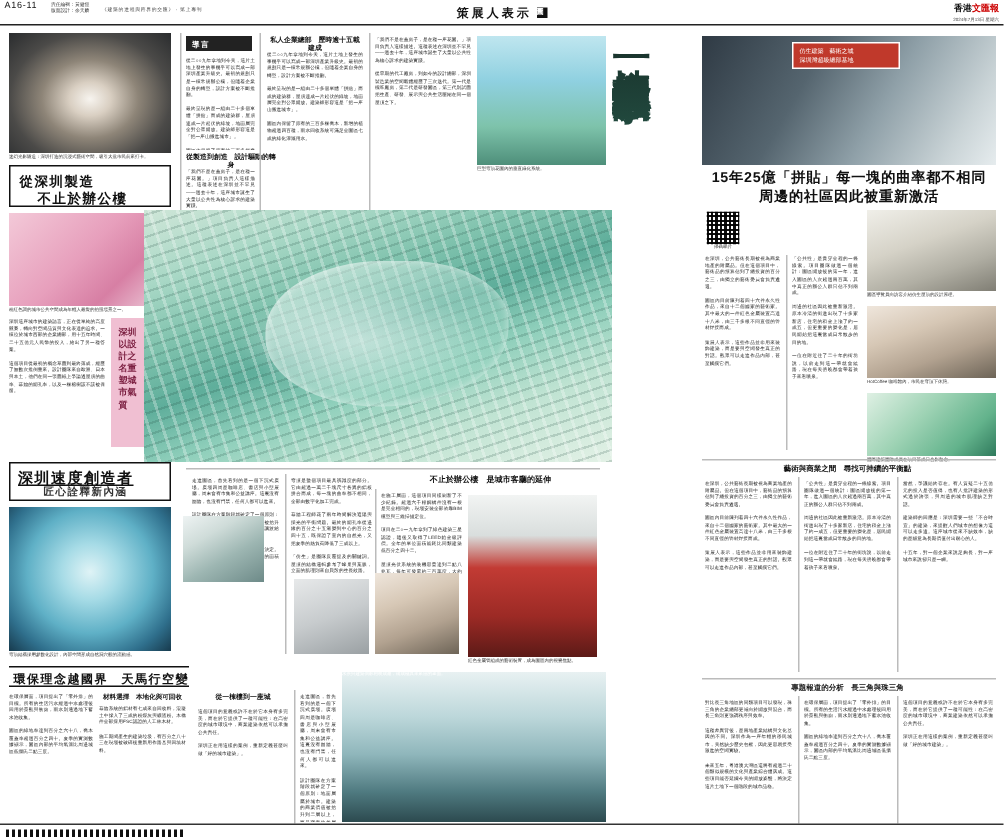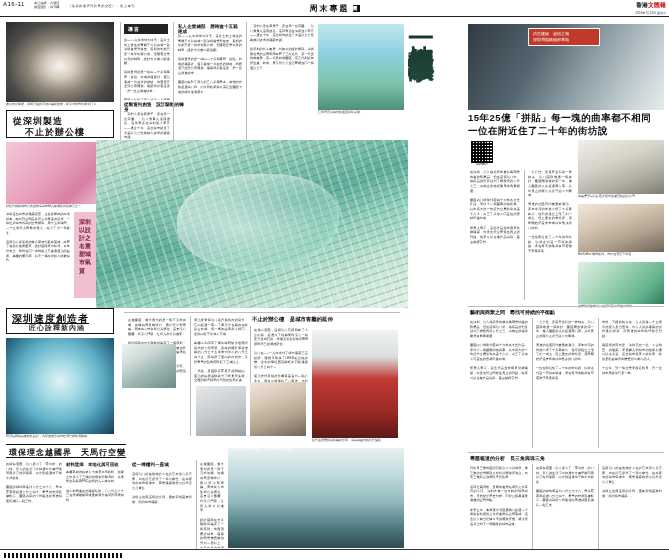--- a/index.html
+++ b/index.html
@@ -15,21 +15,21 @@
   .mh-right{position:absolute;right:3px;top:1px;text-align:right;}
   .mh-right .logo{font-size:6px;font-weight:bold;color:#111;}
   .mh-right .logo .red{color:#c00;}
   .mh-right .date{font-size:3px;color:#444;margin-top:1px;}
 
   
   .blk{position:absolute;box-sizing:border-box;overflow:hidden;}
   .ph{position:absolute;box-sizing:border-box;overflow:hidden;background:#cfd4d8;}
   .cap{position:absolute;font-size:3px;color:#333;line-height:1.3;}
   .body-text{font-size:3.1px;line-height:1.5;color:#1a1a1a;text-align:justify;letter-spacing:.1px;}
-  .hl{position:absolute;font-weight:bold;color:#111;}
+  .hl{position:absolute;font-weight:bold;color:#111;text-align:center;}
 
   
   .g-tunnel{background:
      radial-gradient(ellipse at 50% 55%, #f7f4ef 0%, #d9cfc2 18%, #8e8578 42%, #4b4a48 70%, #2a2c2e 100%);}
   .g-dome{background:
      linear-gradient(180deg,#bfe6ef 0%, #8fd0e0 35%, #7ec3ab 70%, #4e8f7a 100%);}
   .g-aerial{background:
      linear-gradient(160deg,#cfe6d8 0%, #a9d8c6 18%, #7fc2ad 34%, #5fae9b 48%, #8fcfbb 62%, #bfe3d2 78%, #e3f1e6 100%);}
   .g-pink{background:linear-gradient(135deg,#f3c9d8 0%,#e79fbc 45%,#d77fa4 70%,#efd3df 100%);}
   .g-museum{background:linear-gradient(120deg,#2f3a44 0%,#55656f 35%,#8fa0a8 60%,#c9d3d6 85%,#e6ecee 100%);}
@@ -59,21 +59,21 @@
 <body>
 
 <div class="page">
 
   <div class="masthead">
     <div class="mh-left">A16-11</div>
     <div class="mh-meta" style="white-space:pre-line">責任編輯：黃健恆
 版面設計：余天麟</div>
     <div class="mh-left" style="left:68px;top:4px;font-size:3.2px;color:#444">《建築的進程與跨界的交匯》 ‧ 第上專刊</div>
     <div class="mh-center">
-      <span>周末專題</span><span class="sq">圖</span>
+      <span>策展人表示</span><span class="sq">圖</span>
     </div>
     <div class="mh-right">
       <div class="logo"><span>香港</span><span class="red">文匯報</span></div>
       <div class="date">2024年7月13日 星期六</div>
     </div>
   </div>
 
   <div class="ph g-tunnel" style="left:6px;top:22px;width:108px;height:80px;"></div>
   <div class="cap" style="left:6px;top:103px;width:108px;">迷幻光影隧道：深圳打造的沉浸式藝術空間，吸引大批市民前來打卡。</div>
 
@@ -163,21 +163,21 @@
        background:linear-gradient(140deg,rgba(255,255,255,.5),rgba(120,200,175,.35));
        box-shadow:0 0 6px rgba(255,255,255,.5) inset;"></div>
   </div>
 
   <div class="ph g-museum" style="left:468px;top:24px;width:196px;height:86px;"></div>
   <div class="banner" style="left:528px;top:28px;width:72px;height:18px;background:#c0392b;border:1px solid #fff;">
     <div style="position:absolute;left:4px;top:2px;color:#fff;font-size:4px;line-height:1.4;">仿生建築　藝術之城<br>深圳灣超級總部基地</div>
   </div>
 
   <div class="hl" style="left:468px;top:112px;width:196px;font-size:9.5px;letter-spacing:.5px;">15年25億「拼貼」每一塊的曲率都不相同</div>
-  <div class="hl" style="left:468px;top:125px;width:196px;font-size:9.5px;letter-spacing:.5px;">一位在附近住了二十年的街坊說</div>
+  <div class="hl" style="left:468px;top:125px;width:196px;font-size:9.5px;letter-spacing:.5px;">周邊的社區因此被重新激活</div>
 
   <div class="qr" style="left:470px;top:140px;width:22px;height:22px;"></div>
   <div class="cap" style="left:470px;top:163px;width:24px;text-align:center;">掃碼睇片</div>
 
   <div class="ph g-people" style="left:578px;top:140px;width:86px;height:54px;"></div>
   <div class="cap" style="left:578px;top:195px;width:86px;">園區導覽員向訪客介紹仿生屋頂的設計原理。</div>
 
   <div class="ph g-interior" style="left:578px;top:204px;width:86px;height:48px;"></div>
   <div class="cap" style="left:578px;top:253px;width:86px;">HotCoffee 咖啡館內，市民在穹頂下休憩。</div>
 

